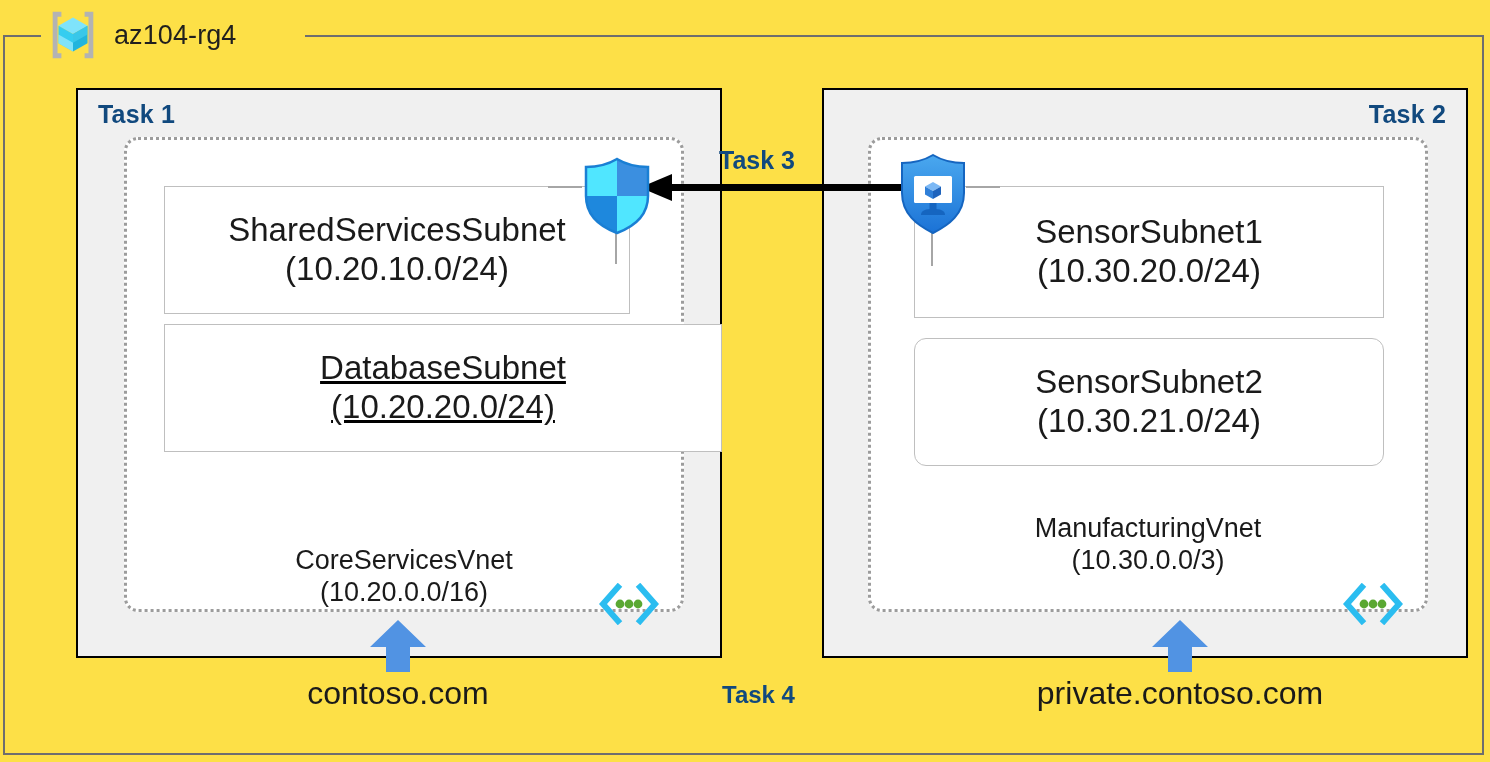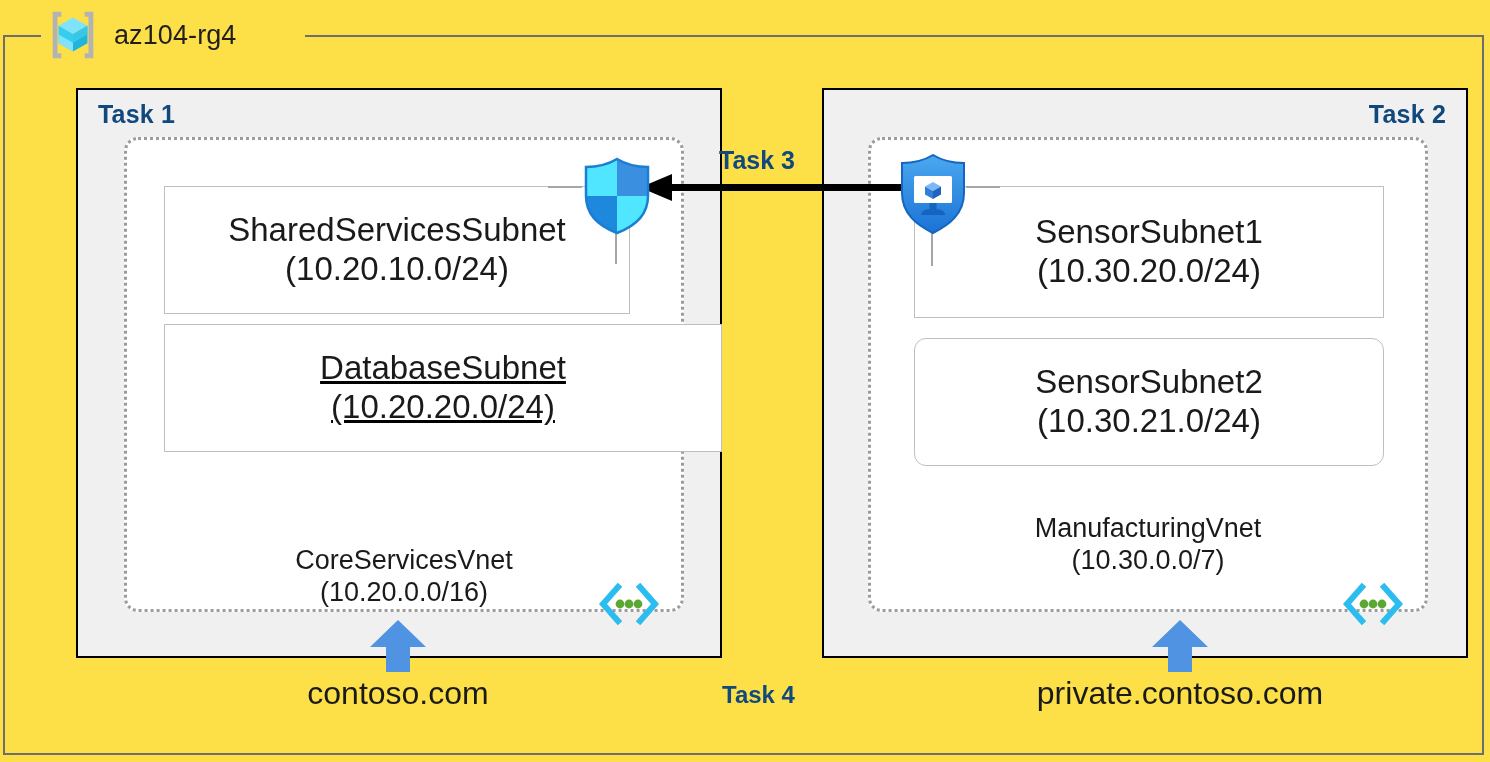--- a/index.html
+++ b/index.html
@@ -219,21 +219,21 @@
     <span class="subnet-cidr">(10.30.20.0/24)</span>
   </div>
 
   <div class="subnet" id="subnet-s2">
     <span class="subnet-name">SensorSubnet2</span>
     <span class="subnet-cidr">(10.30.21.0/24)</span>
   </div>
 
   <div class="vnet-caption" id="caption-manu">
     <span class="vnet-name">ManufacturingVnet</span>
-    <span class="vnet-cidr">(10.30.0.0/7)</span>
+    <span class="vnet-cidr">(10.30.0.0/3)</span>
   </div>
 
   <span class="vnet-glyph" id="glyph-manu">
     <svg viewBox="0 0 62 42">
       <path d="M20 4 L5 21 L20 38" fill="none" stroke="#2bbdf0" stroke-width="6" stroke-linecap="square"></path>
       <path d="M42 4 L57 21 L42 38" fill="none" stroke="#2bbdf0" stroke-width="6" stroke-linecap="square"></path>
       <circle cx="22" cy="21" r="4.4" fill="#5aa832"></circle>
       <circle cx="31" cy="21" r="4.4" fill="#5aa832"></circle>
       <circle cx="40" cy="21" r="4.4" fill="#5aa832"></circle>
     </svg>

